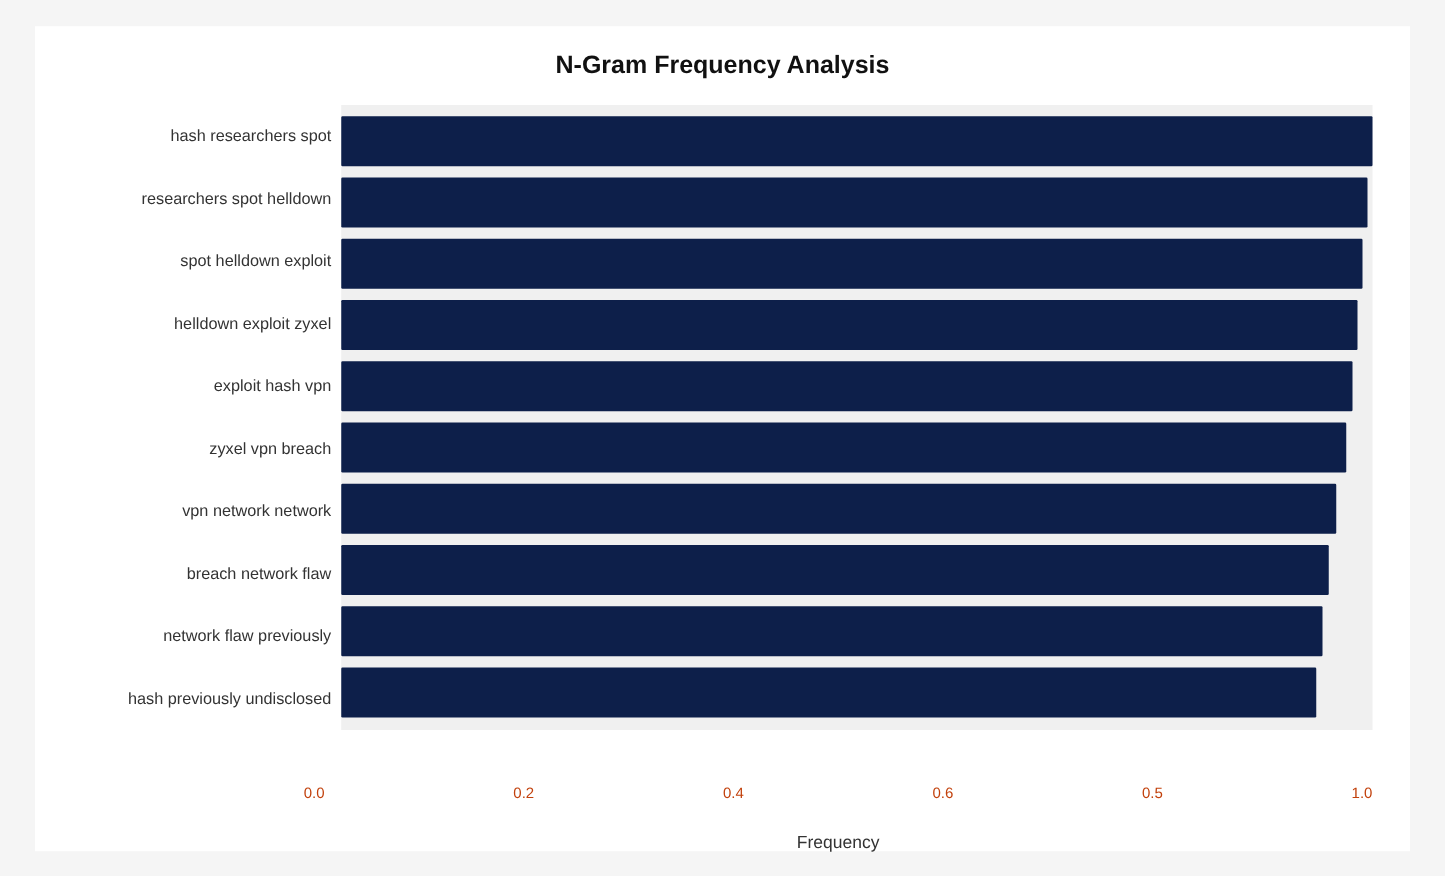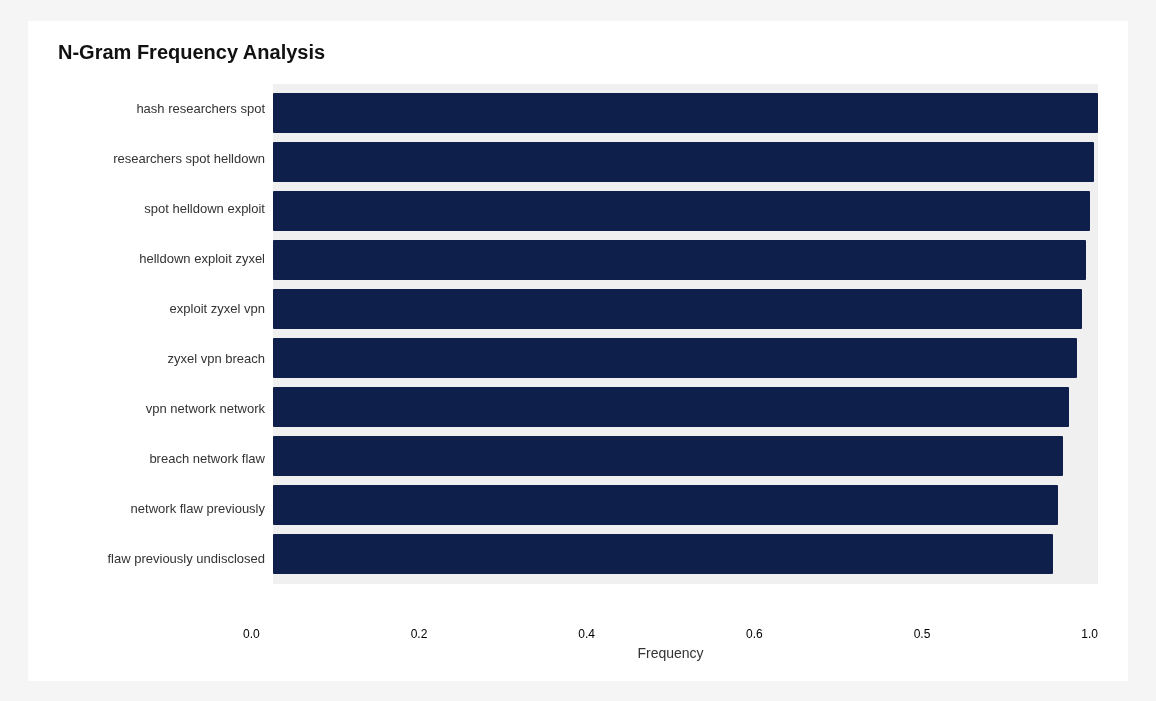--- a/index.html
+++ b/index.html
@@ -14,21 +14,21 @@
       overflow: hidden;
     }
     .chart-container {
       background: #ffffff;
       width: 1100px;
       height: 660px;
       padding: 20px 30px 60px 30px;
       position: relative;
     }
     .chart-title {
-      text-align: left;
+      text-align: center;
       font-size: 20px;
       font-weight: bold;
       margin-bottom: 20px;
       color: #111;
     }
     .chart-area {
       display: flex;
       flex-direction: row;
       width: 100%;
       height: calc(100% - 80px);
@@ -65,21 +65,21 @@
       height: 46px;
       padding: 3px 0;
     }
     .bar {
       height: 40px;
       background: #0d1f4a;
       border-radius: 1px;
     }
     .x-tick-label {
       font-size: 12px;
-      color: #000000;
+      color: #c2410c;
       text-align: center;
     }
     .bottom-section {
       position: absolute;
       bottom: 0;
       left: 0;
       right: 0;
       height: 60px;
       display: flex;
       flex-direction: column;
@@ -88,41 +88,41 @@
     }
     .tick-row {
       display: flex;
       justify-content: space-between;
       padding-top: 6px;
     }
     .freq-label {
       text-align: center;
       font-size: 14px;
       color: #333;
-      margin-top: 4px;
+      margin-top: 24px;
     }
   </style>
 </head>
 <body>
 
 <div class="chart-container">
   <div class="chart-title">N-Gram Frequency Analysis</div>
 
   <div class="chart-area">
     <div class="y-axis" id="y-axis">
         <div class="y-label">hash researchers spot</div>
         <div class="y-label">researchers spot helldown</div>
         <div class="y-label">spot helldown exploit</div>
         <div class="y-label">helldown exploit zyxel</div>
-        <div class="y-label">exploit zyxel vpn</div>
+        <div class="y-label">exploit hash vpn</div>
         <div class="y-label">zyxel vpn breach</div>
         <div class="y-label">vpn network network</div>
         <div class="y-label">breach network flaw</div>
         <div class="y-label">network flaw previously</div>
-        <div class="y-label">flaw previously undisclosed</div>
+        <div class="y-label">hash previously undisclosed</div>
       </div>
     <div class="plot-area" id="plot-area">
         <div class="bar-row">
           <div class="bar" style="width: 100%; background: rgb(13, 31, 74);"></div>
         </div>
         <div class="bar-row">
           <div class="bar" style="width: 99.5%; background: rgb(13, 31, 74);"></div>
         </div>
         <div class="bar-row">
           <div class="bar" style="width: 99%; background: rgb(13, 31, 74);"></div>

